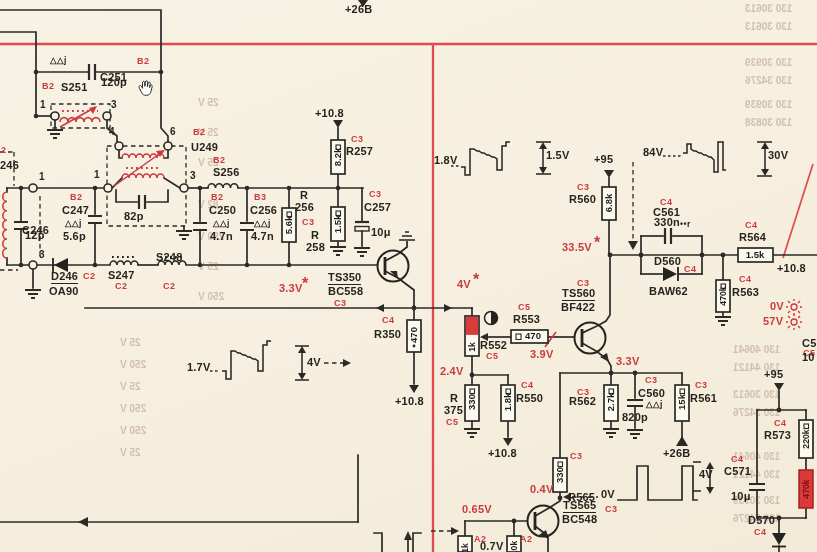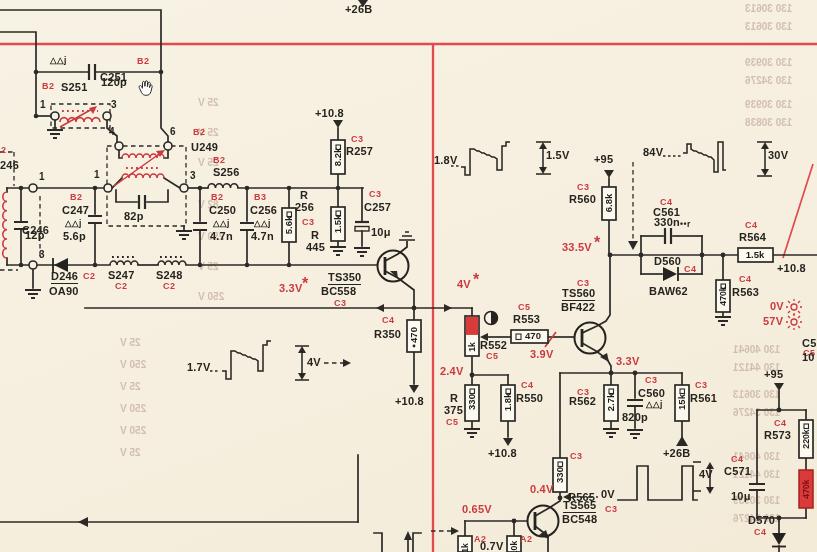--- a/index.html
+++ b/index.html
@@ -423,46 +423,46 @@
   <span class="lb" style="left:25px;top:230px">12p</span>
   <span class="lb z" style="left:70px;top:193px">B2</span>
   <span class="lb" style="left:62px;top:205px">C247</span>
   <span class="lb sm" style="left:65px;top:219px">△△j</span>
   <span class="lb" style="left:63px;top:231px">5.6p</span>
   <span class="lb ul" style="left:51px;top:271px">D246</span>
   <span class="lb z" style="left:83px;top:272px">C2</span>
   <span class="lb" style="left:49px;top:286px">OA90</span>
   <span class="lb" style="left:108px;top:270px">S247</span>
   <span class="lb z" style="left:115px;top:282px">C2</span>
-  <span class="lb" style="left:156px;top:270px">S248</span>
+  <span class="lb" style="left:156px;top:252px">S248</span>
   <span class="lb z" style="left:163px;top:282px">C2</span>
 
   <span class="lb z" style="left:213px;top:156px">B2</span>
   <span class="lb" style="left:213px;top:167px">S256</span>
   <span class="lb z" style="left:211px;top:193px">B2</span>
   <span class="lb" style="left:209px;top:205px">C250</span>
   <span class="lb sm" style="left:213px;top:219px">△△j</span>
   <span class="lb" style="left:210px;top:231px">4.7n</span>
   <span class="lb z" style="left:254px;top:193px">B3</span>
   <span class="lb" style="left:250px;top:205px">C256</span>
   <span class="lb sm" style="left:254px;top:219px">△△j</span>
   <span class="lb" style="left:251px;top:231px">4.7n</span>
   <span class="lb" style="left:300px;top:190px">R</span>
   <span class="lb" style="left:295px;top:202px">256</span>
   <span class="lb z" style="left:302px;top:218px">C3</span>
   <span class="lb z" style="left:351px;top:135px">C3</span>
   <span class="lb" style="left:346px;top:146px">R257</span>
   <span class="lb" style="left:311px;top:230px">R</span>
-  <span class="lb" style="left:306px;top:242px">445</span>
+  <span class="lb" style="left:306px;top:242px">258</span>
   <span class="lb z" style="left:369px;top:190px">C3</span>
   <span class="lb" style="left:364px;top:202px">C257</span>
   <span class="lb" style="left:371px;top:227px">10μ</span>
 
   <span class="lb ul" style="left:328px;top:272px">TS350</span>
-  <span class="lb" style="left:321px;top:286px">BC558</span>
+  <span class="lb" style="left:328px;top:286px">BC558</span>
   <span class="lb z" style="left:334px;top:299px">C3</span>
   <span class="lb rd" style="left:279px;top:283px">3.3V</span>
   <span class="st" style="left:302px;top:276px">*</span>
   <span class="lb z" style="left:382px;top:316px">C4</span>
   <span class="lb" style="left:374px;top:329px">R350</span>
   <span class="lb" style="left:395px;top:396px">+10.8</span>
 
   <span class="lb rd" style="left:457px;top:279px">4V</span>
   <span class="st" style="left:473px;top:272px">*</span>
   <span class="lb" style="left:480px;top:340px">R552</span>

